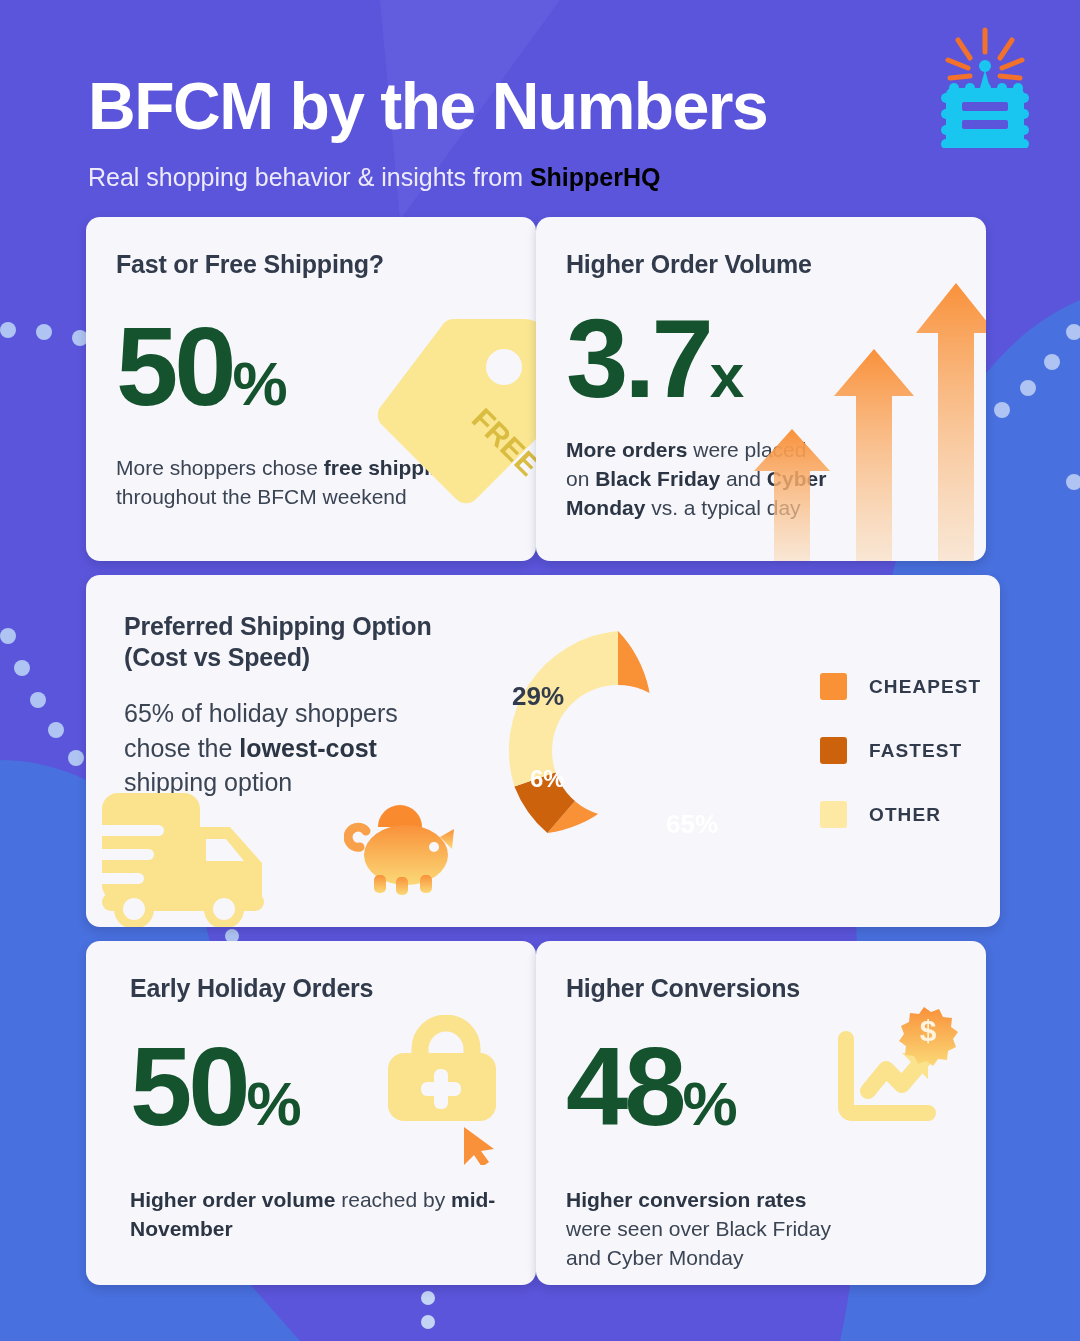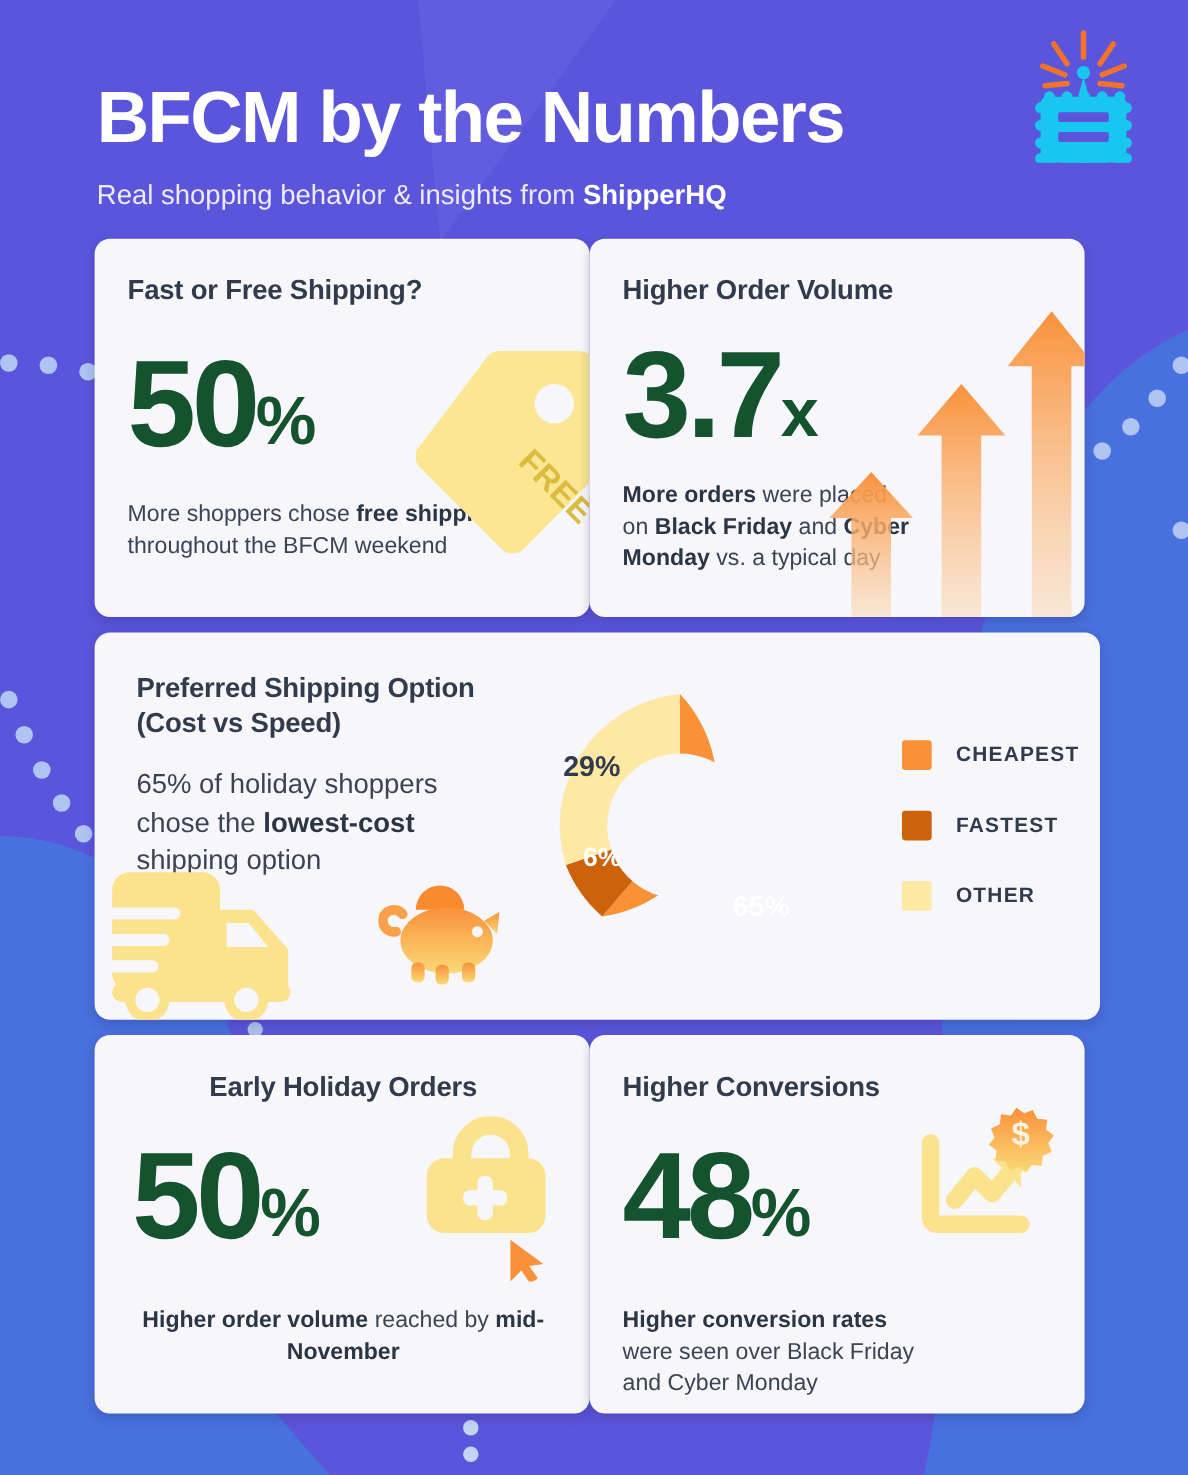--- a/index.html
+++ b/index.html
@@ -22,21 +22,21 @@
     font-weight:bold;
     letter-spacing:-1.5px;
     line-height:1.05;
   }
   .subtitle {
     color:#EDEBFB;
     font-size:25px;
     margin-top:22px;
     font-weight:normal;
   }
-  .subtitle b { color:#ffffff; font-weight:bold; }
+  .subtitle b { color:#000000; font-weight:bold; }
   .stamp-icon { position:absolute; top:22px; right:42px; }
 
   
   .grid { position:relative; z-index:3; padding:0 86px; margin-top:25px; }
   .row { display:flex; gap:0; }
   .card {
     background:#F6F6FB;
     border-radius:14px;
     box-shadow:0 4px 10px rgba(20,20,60,.18);
     position:relative;
@@ -89,21 +89,21 @@
   .legend-row { display:flex; align-items:center; margin-bottom:37px; }
   .swatch { width:27px; height:27px; border-radius:3px; }
   .legend-label {
     font-size:19px; font-weight:bold; color:#313B4C;
     letter-spacing:1.1px; margin-left:22px;
   }
   .truck-svg { position:absolute; left:6px; bottom:-4px; }
   .pig-svg { position:absolute; left:258px; bottom:26px; }
 
   
-  .card-c { width:450px; height:344px; padding:32px 32px 0 34px;text-align:center; }
+  .card-c { width:450px; height:344px; padding:32px 32px 0 44px; }
   .card-d { width:450px; height:344px; padding:32px 32px 0 30px; }
   .card-c .bignum { margin-top:30px; }
   .card-c .body-text { margin-top:46px; }
   .card-d .bignum { margin-top:30px; }
   .card-d .body-text { margin-top:46px; width:290px; }
   .bag-svg { position:absolute; right:28px; top:74px; }
   .conv-svg { position:absolute; right:22px; top:60px; }
 </style>
 </head>
 <body>

